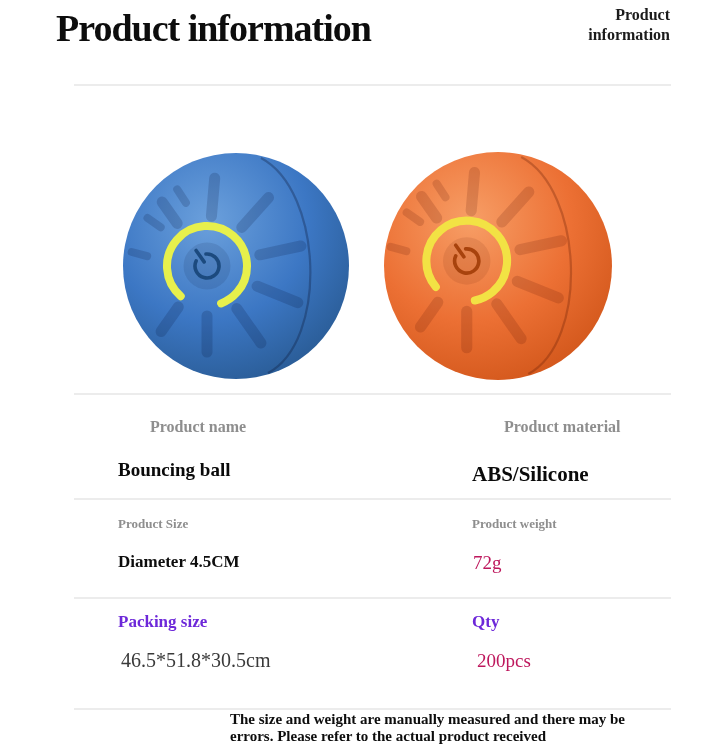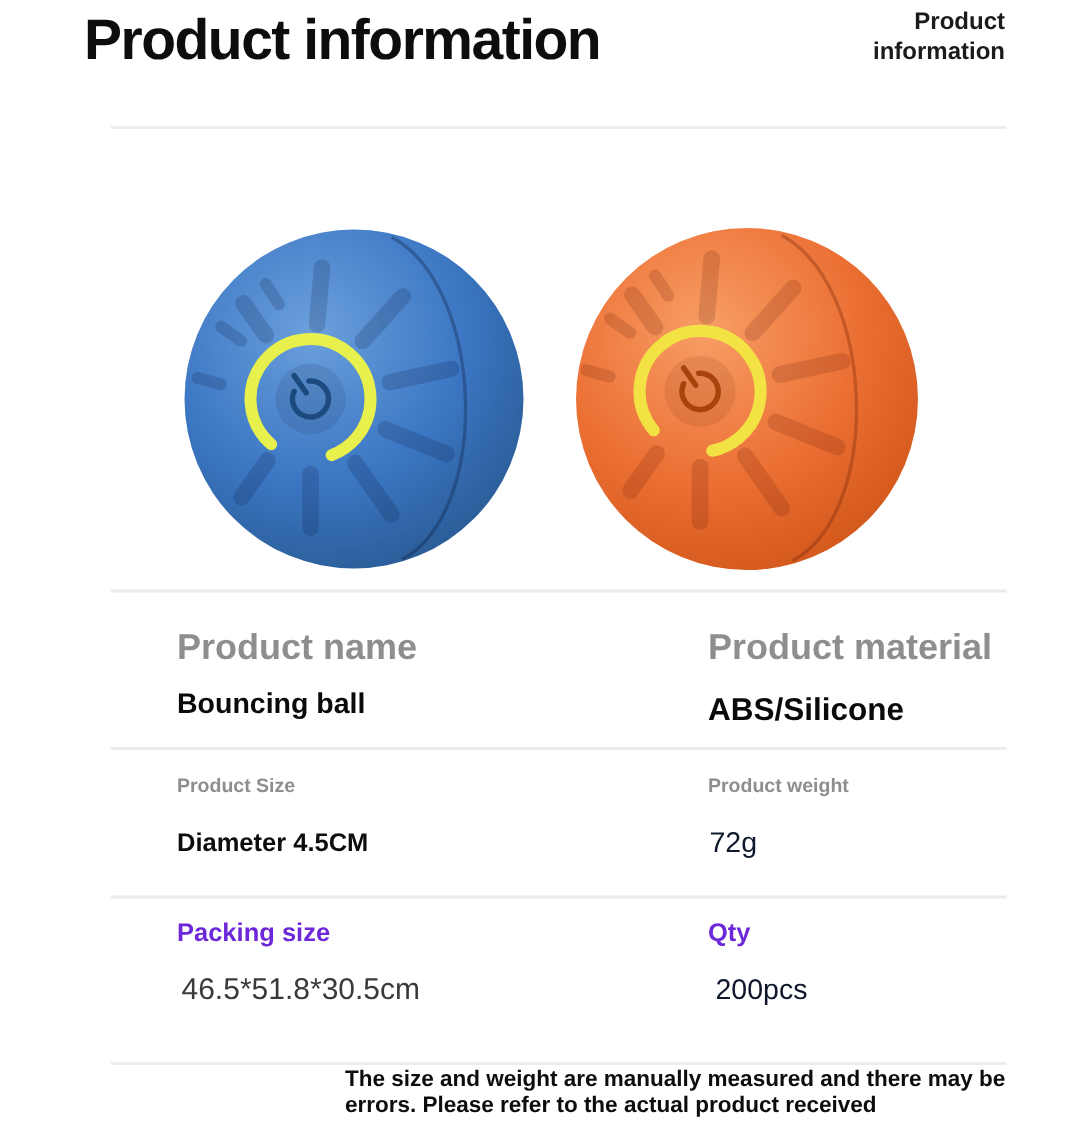--- a/index.html
+++ b/index.html
@@ -5,20 +5,21 @@
   * { margin: 0; padding: 0; box-sizing: border-box; }
   html, body { background: #ffffff; }
   body { font-family: "Liberation Sans", "DejaVu Sans", sans-serif; }
   .page {
     position: relative;
     width: 722px;
     height: 747px;
     margin: 0 auto;
     background: #ffffff;
     overflow: hidden;
+    font-family: Liberation Serif, serif;
   }
   .title {
     position: absolute;
     left: 56px; top: 6px;
     font-size: 38px;
     font-weight: bold;
     letter-spacing: -1px;
     color: #0d0d0d;
   }
   .corner {
@@ -32,27 +33,27 @@
   }
   .divider {
     position: absolute;
     left: 74px;
     width: 597px;
     height: 2px;
     background: #ececec;
   }
   .ball-svg { position: absolute; }
   .cell { position: absolute; white-space: nowrap; }
-  .lab1 { font-size: 24px; font-weight: bold; color: #8e8e8e; }
+  .lab1 { font-size: 16px; font-weight: bold; color: #8e8e8e; margin-left: 32px; }
   .lab2 { font-size: 13px; font-weight: bold; color: #8e8e8e; }
   .lab3 { font-size: 17px; font-weight: bold; color: #6d28d9; text-align: right; }
   .val-big-bold { font-size: 19px; font-weight: bold; color: #0a0a0a; }
   .val-small-bold { font-size: 21px; font-weight: bold; color: #0a0a0a; }
   .val-mid-bold { font-size: 17px; font-weight: bold; color: #0d0d0d; }
-  .val-reg { font-size: 19px; font-weight: normal; color: #0f172a; }
+  .val-reg { font-size: 19px; font-weight: normal; color: #be185d; }
   .val-reg-lg { font-size: 20px; font-weight: normal; color: #3a3a3a; }
   .footnote {
     position: absolute;
     left: 230px; top: 711px;
     width: 460px;
     font-size: 15px;
     font-weight: bold;
     line-height: 17px;
     color: #0d0d0d;
   }

